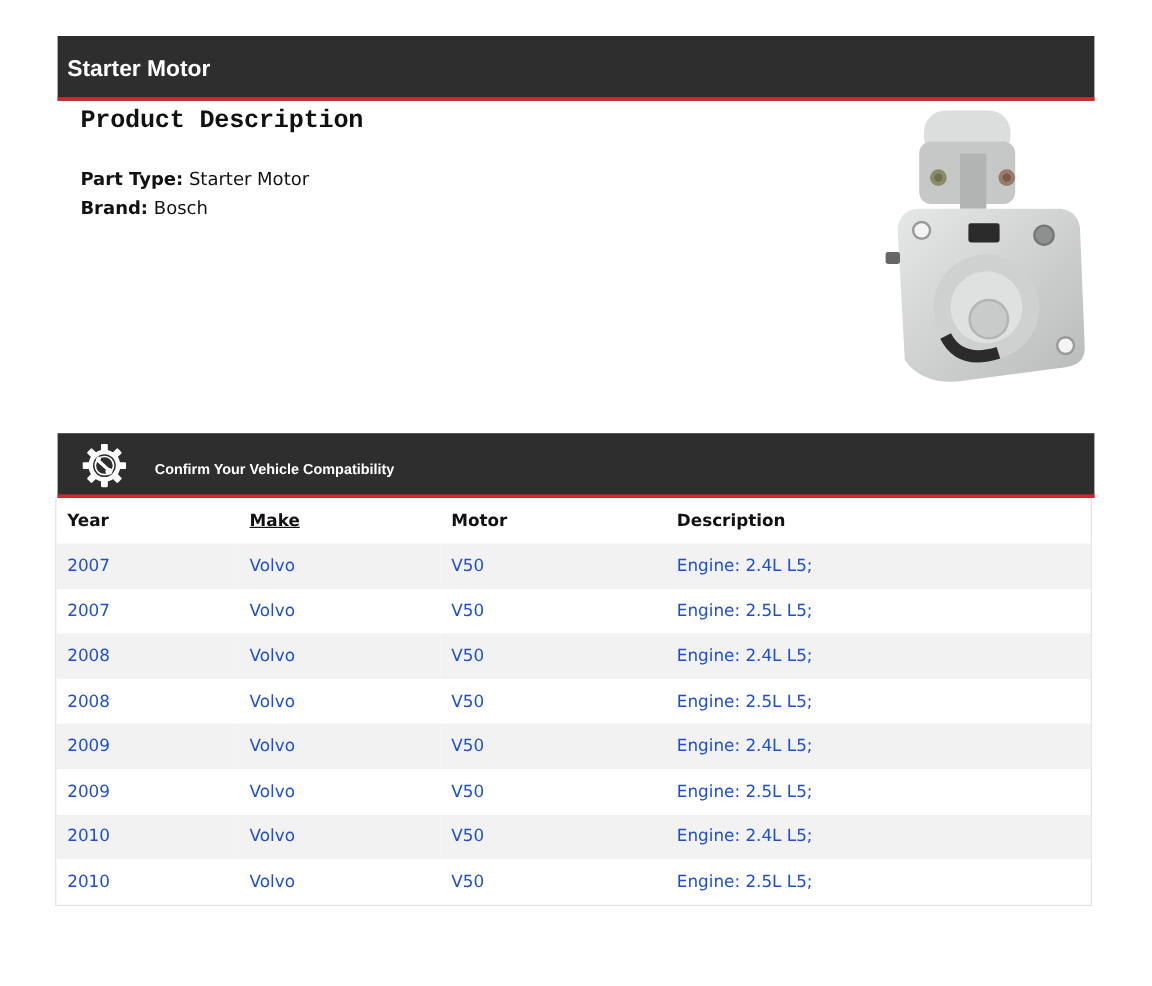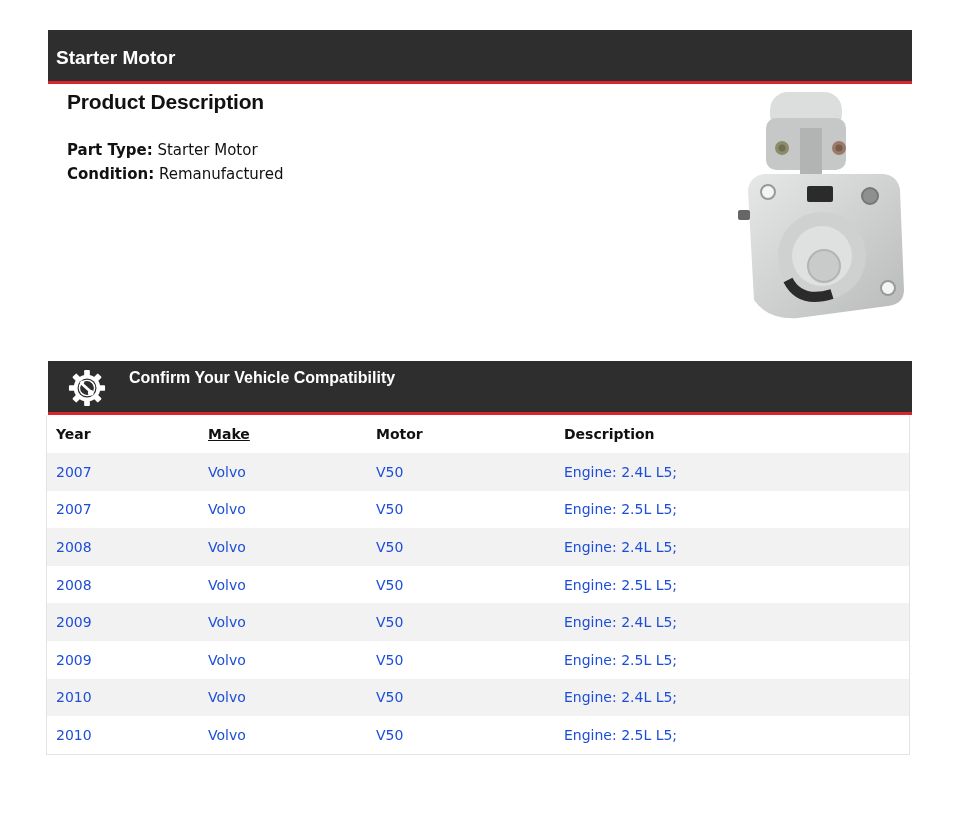--- a/index.html
+++ b/index.html
@@ -8,25 +8,25 @@
       position: absolute; left: 48px; width: 864px; height: 51px;
       background: #2f2e2f; border-bottom: 3px solid #d9262e;
       box-sizing: content-box;
     }
     .bar1 { top: 30px; }
     .bar2 { top: 361px; }
     .bar-title {
       position: absolute; color: #fff; font-family: "Liberation Sans", sans-serif; font-weight: bold;
     }
     .bar1 .bar-title { left: 8px; top: 17px; font-size: 19px; }
-    .bar2 .bar-title { left: 81px; top: 8px; font-size: 16px; }
+    .bar2 .bar-title { left: 81px; top: 23px; font-size: 12px; }
     .gear { position: absolute; left: 20px; top: 8px; width: 38px; height: 38px; }
 
     .desc { position: absolute; left: 67px; top: 90px; }
-    .desc h2 { margin: 0; font-size: 21px; font-weight: bold; font-family: Liberation Sans, sans-serif; letter-spacing: -0.2px; }
+    .desc h2 { margin: 0; font-size: 21px; font-weight: bold; font-family: Liberation Mono, monospace; letter-spacing: -0.2px; }
     .desc .specs { margin-top: 24px; font-size: 15px; line-height: 24px; }
     .desc .specs b { font-weight: bold; }
 
     .product-img { position: absolute; left: 728px; top: 90px; width: 180px; height: 235px; }
 
     .table-wrap {
       position: absolute; left: 46px; top: 415px; width: 862px;
       border-left: 1px solid #e3e3e3; border-right: 1px solid #e3e3e3; border-bottom: 1px solid #e3e3e3;
     }
     table { border-collapse: collapse; width: 100%; font-size: 14px; font-family: "DejaVu Sans", sans-serif; }
@@ -39,21 +39,21 @@
 <body>
 
 <div class="bar bar1">
   <span class="bar-title">Starter Motor</span>
 </div>
 
 <div class="desc">
   <h2>Product Description</h2>
   <div class="specs">
     <div><b>Part Type:</b> <span>Starter Motor</span></div>
-    <div><b>Condition:</b> <span>Remanufactured</span></div>
+    <div><b>Brand:</b> <span>Bosch</span></div>
   </div>
 </div>
 
 <svg class="product-img" viewBox="0 0 180 235" aria-label="Starter motor product image">
   <defs>
     <linearGradient id="g1" x1="0" y1="0" x2="1" y2="1">
       <stop offset="0" stop-color="#e6e7e7"></stop>
         <stop offset="1" stop-color="#b9bbbb"></stop>
     </linearGradient>
   </defs>

